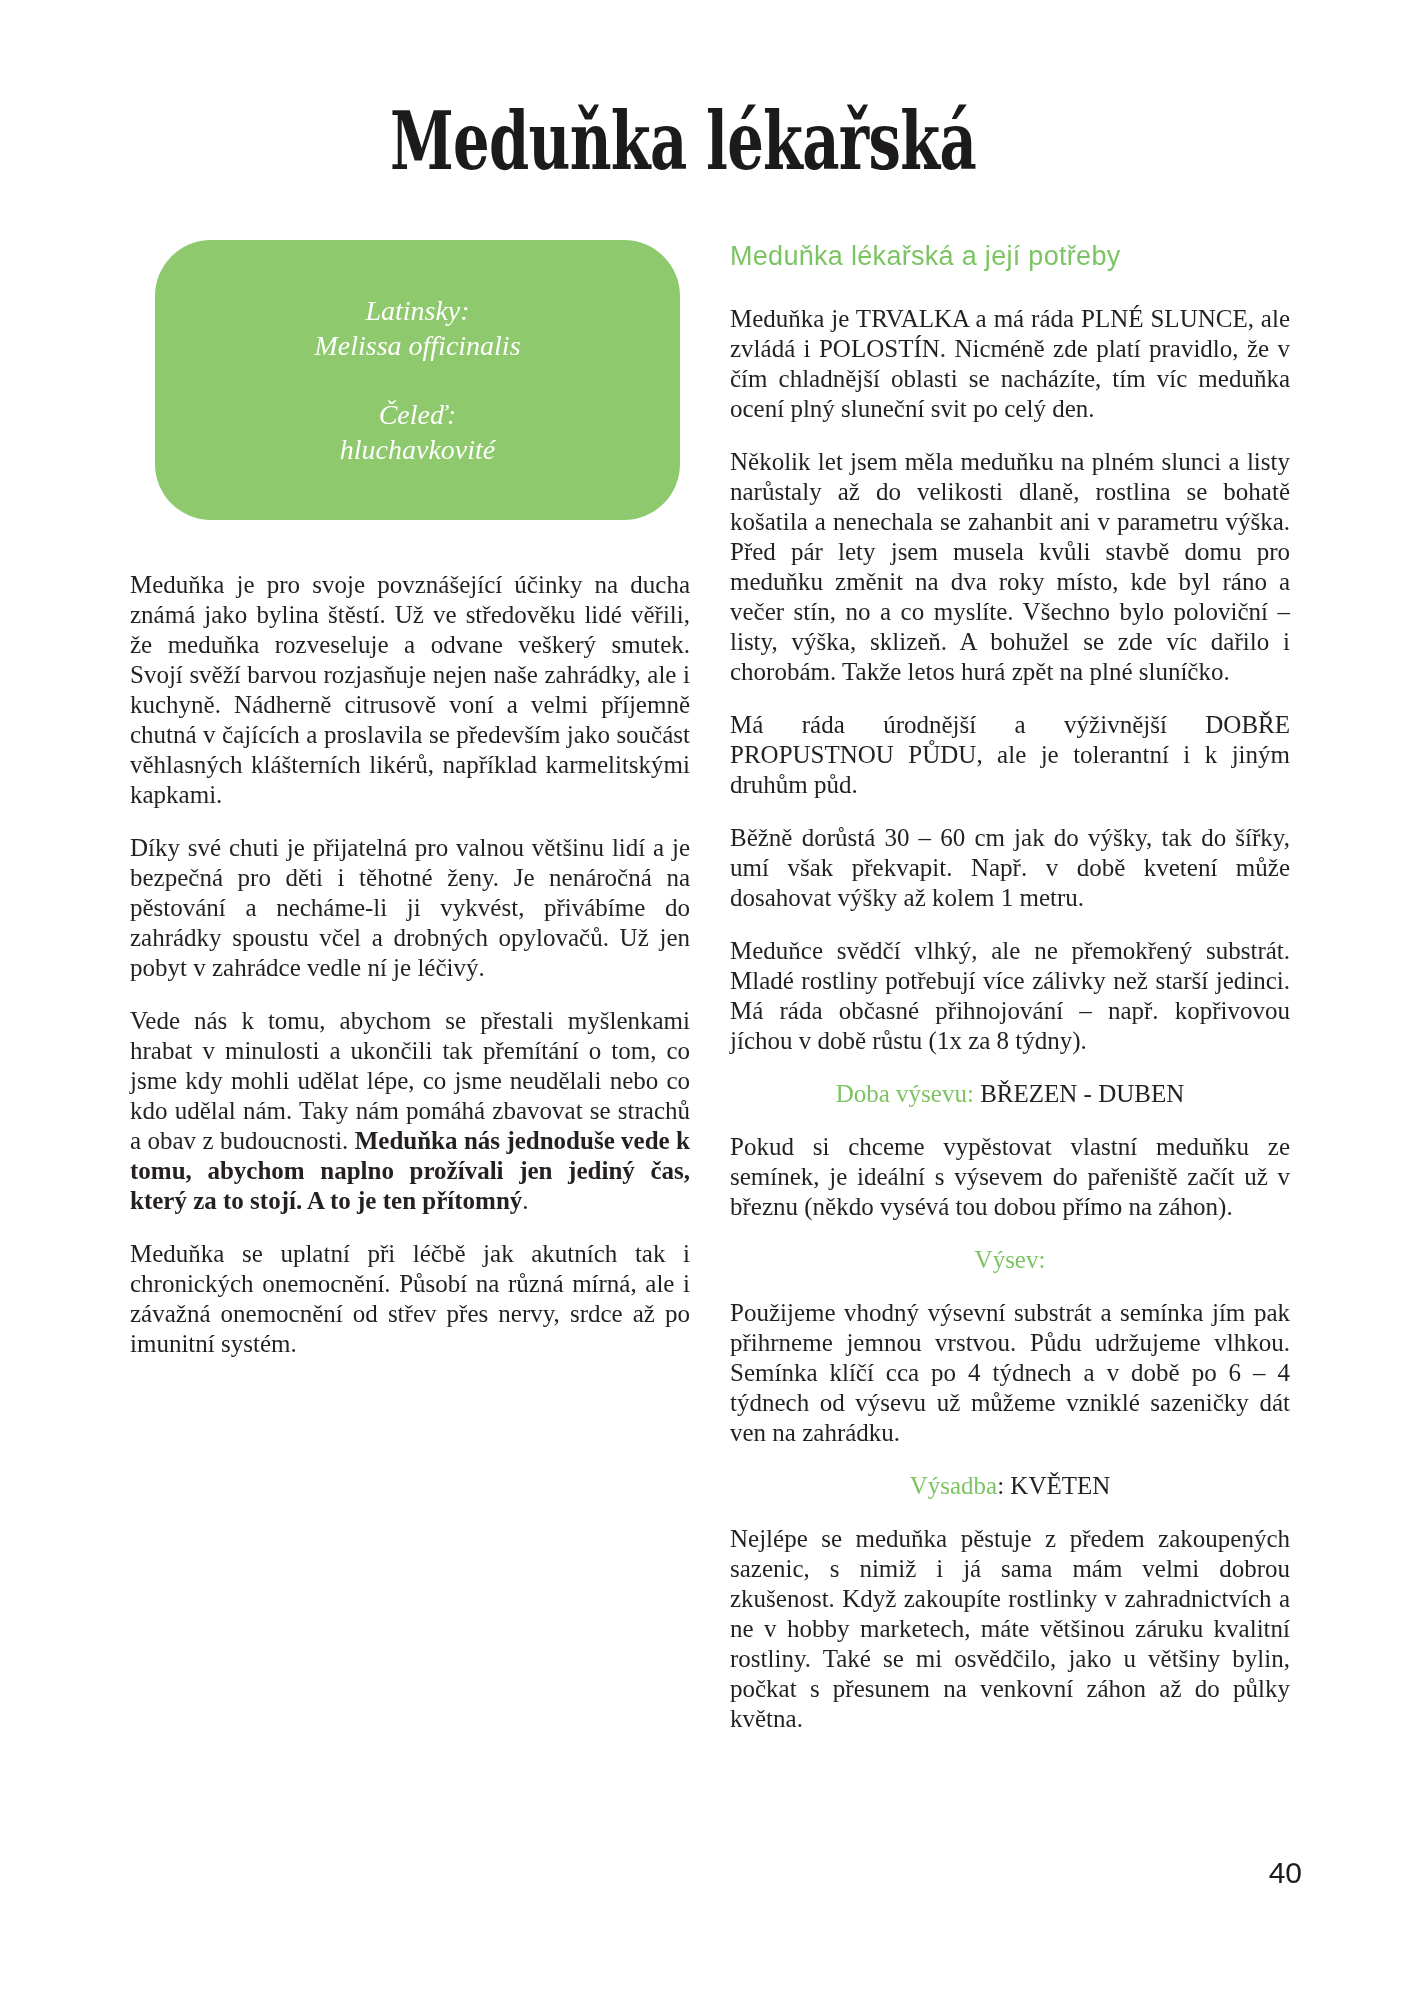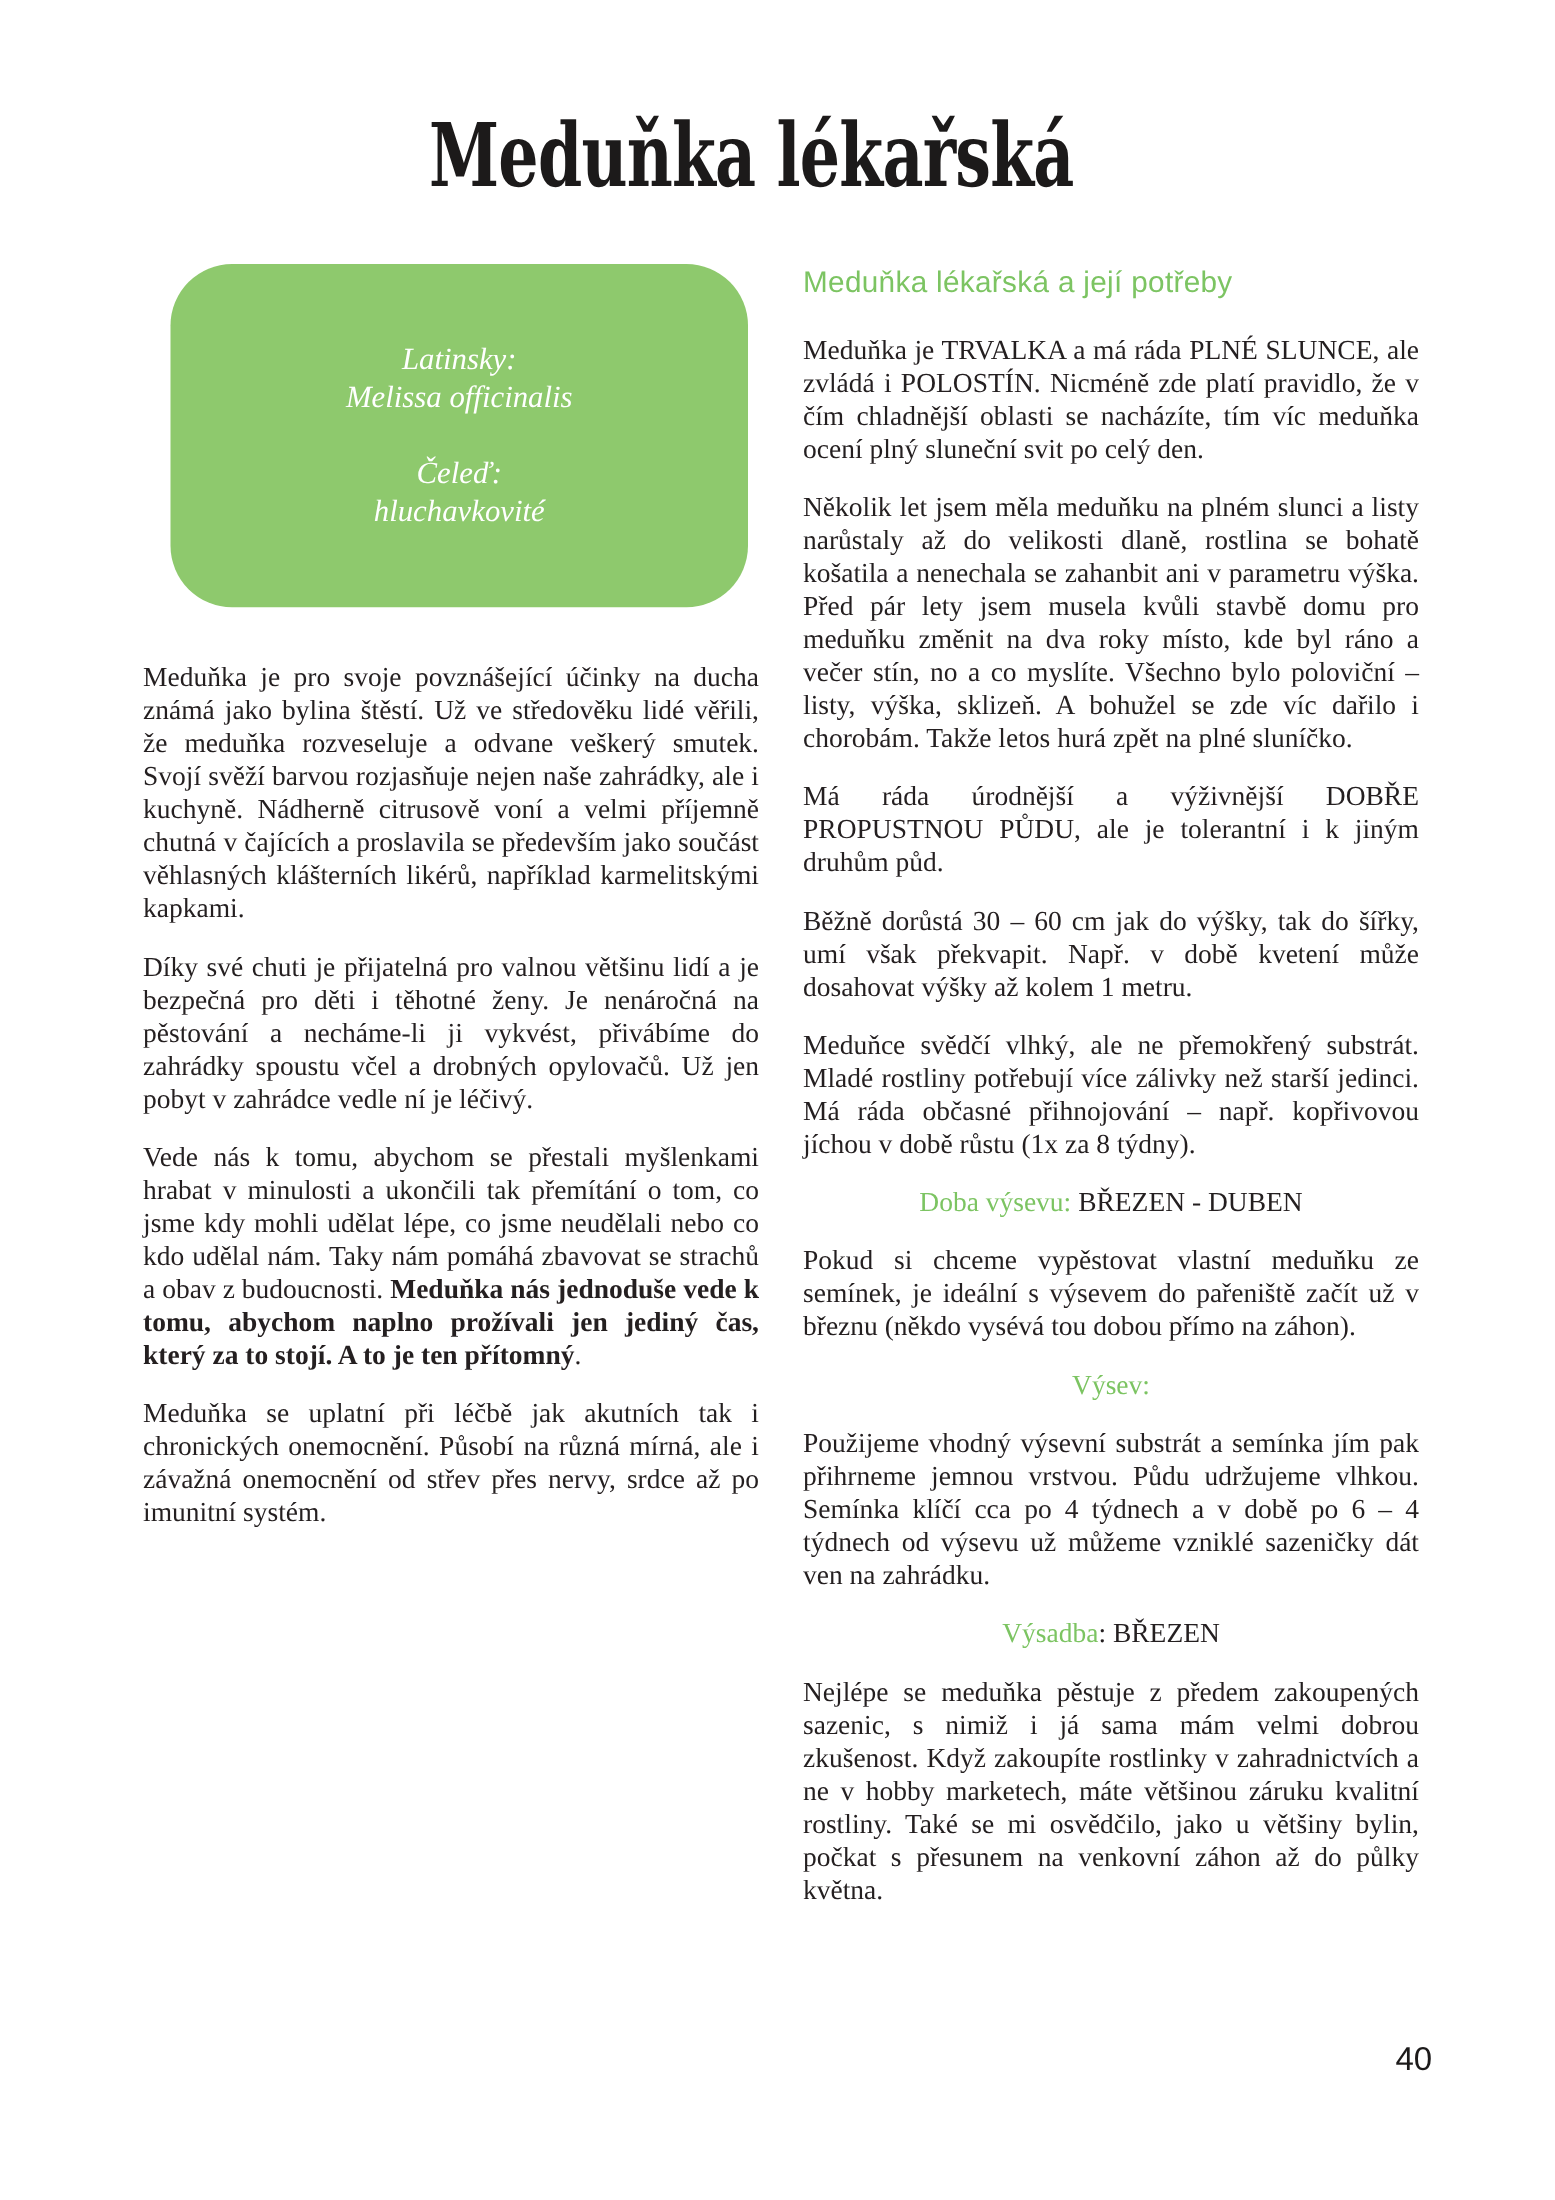--- a/index.html
+++ b/index.html
@@ -40,21 +40,21 @@
     top: 240px;
     left: 130px;
     width: 1160px;
     display: flex;
     gap: 40px;
   }
   .col { width: 560px; }
   .info-card {
     margin-left: 25px;
     width: 525px;
-    height: 312px;
+    height: 280px;
     border-radius: 56px;
     background: var(--card-green);
     color: #ffffff;
     font-style: italic;
     font-size: 28px;
     line-height: 35px;
     display: flex;
     flex-direction: column;
     align-items: center;
     justify-content: center;
@@ -129,21 +129,21 @@
       <p class="body-p">Meduňce svědčí vlhký, ale ne přemokřený substrát. Mladé rostliny potřebují více zálivky než starší jedinci. Má ráda občasné přihnojování – např. kopřivovou jíchou v době růstu (1x za 8 týdny).</p>
 
       <p class="body-p label-line"><span class="green">Doba výsevu:</span><span> BŘEZEN - DUBEN</span></p>
 
       <p class="body-p">Pokud si chceme vypěstovat vlastní meduňku ze semínek, je ideální s výsevem do pařeniště začít už v březnu (někdo vysévá tou dobou přímo na záhon).</p>
 
       <p class="body-p label-line"><span class="green">Výsev:</span></p>
 
       <p class="body-p">Použijeme vhodný výsevní substrát a semínka jím pak přihrneme jemnou vrstvou. Půdu udržujeme vlhkou. Semínka klíčí cca po 4 týdnech a v době po 6 – 4 týdnech od výsevu už můžeme vzniklé sazeničky dát ven na zahrádku.</p>
 
-      <p class="body-p label-line"><span class="green">Výsadba</span><span>: BŘEZEN</span></p>
+      <p class="body-p label-line"><span class="green">Výsadba</span><span>: KVĚTEN</span></p>
 
       <p class="body-p">Nejlépe se meduňka pěstuje z předem zakoupených sazenic, s nimiž i já sama mám velmi dobrou zkušenost. Když zakoupíte rostlinky v zahradnictvích a ne v hobby marketech, máte většinou záruku kvalitní rostliny. Také se mi osvědčilo, jako u většiny bylin, počkat s přesunem na venkovní záhon až do půlky května.</p>
 
     </div>
 
   </div>
 
   <div class="page-number">40</div>
 
 </div>

